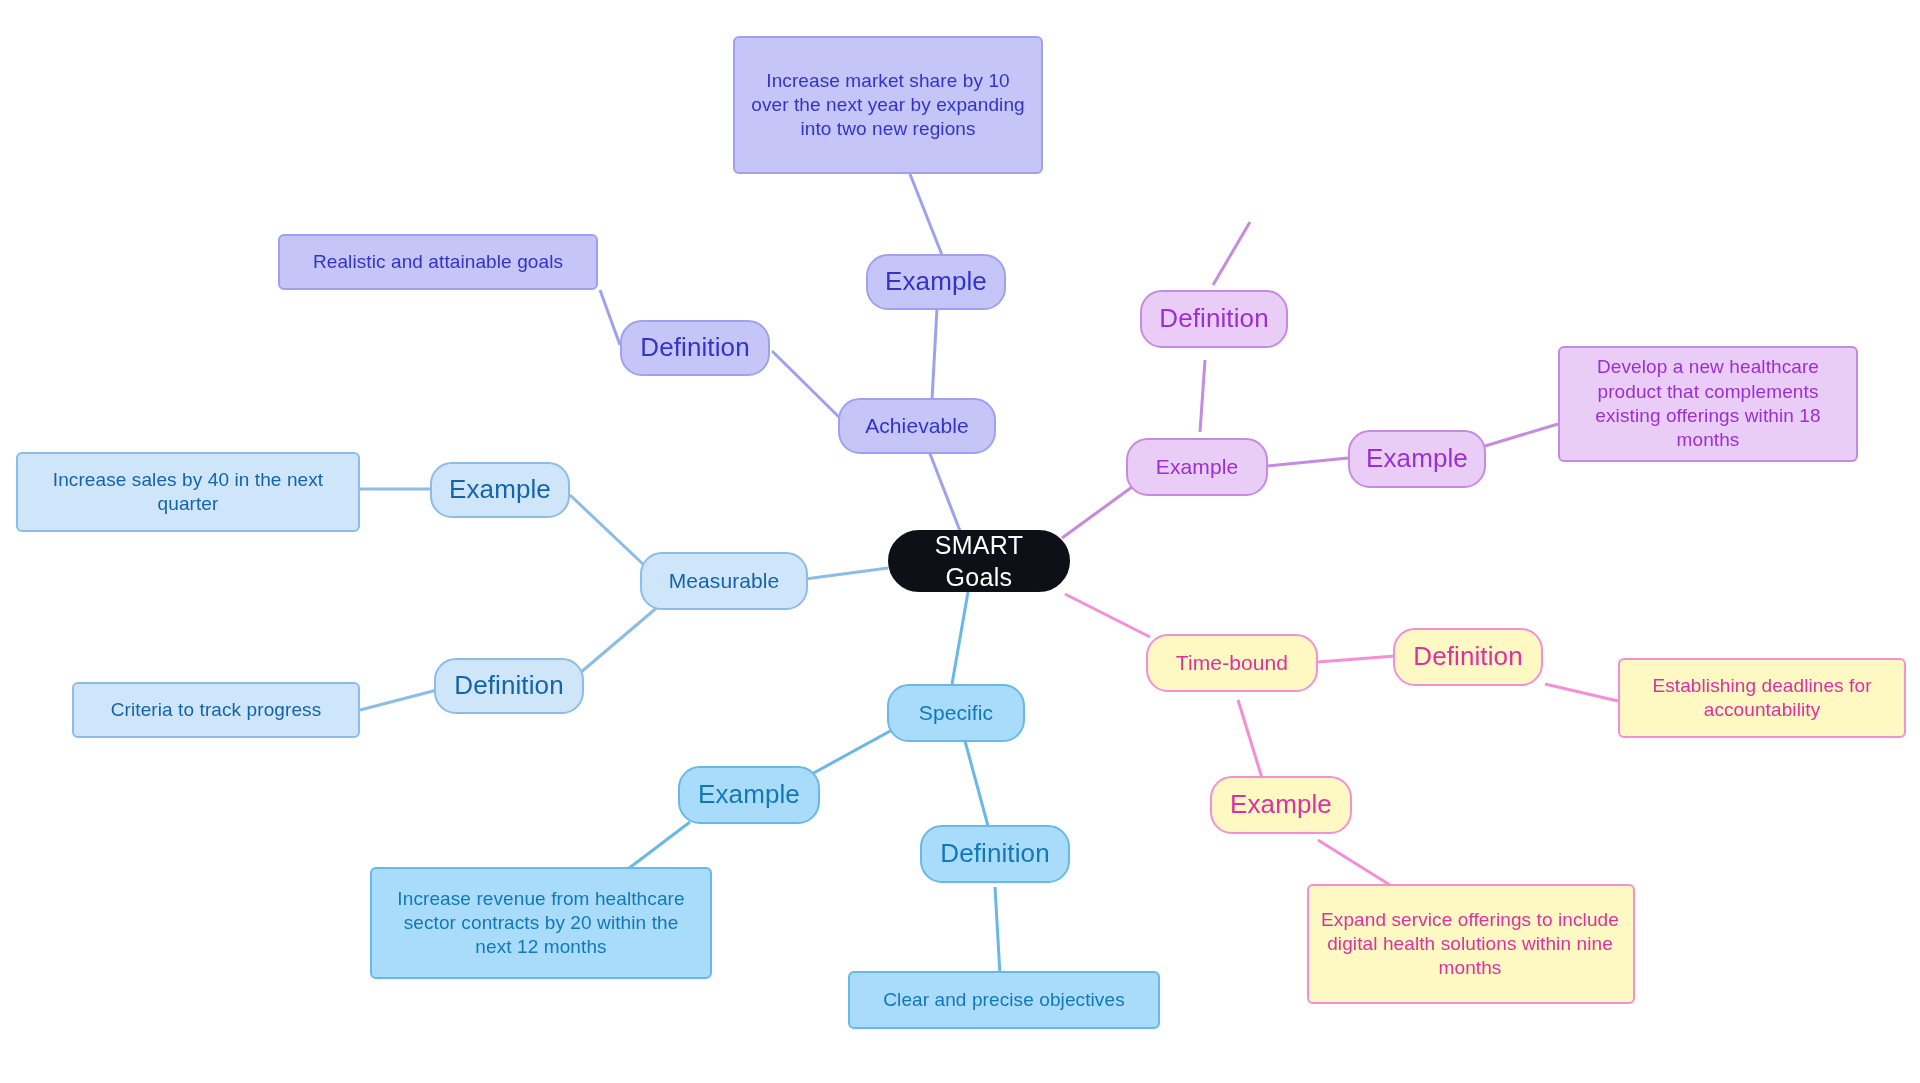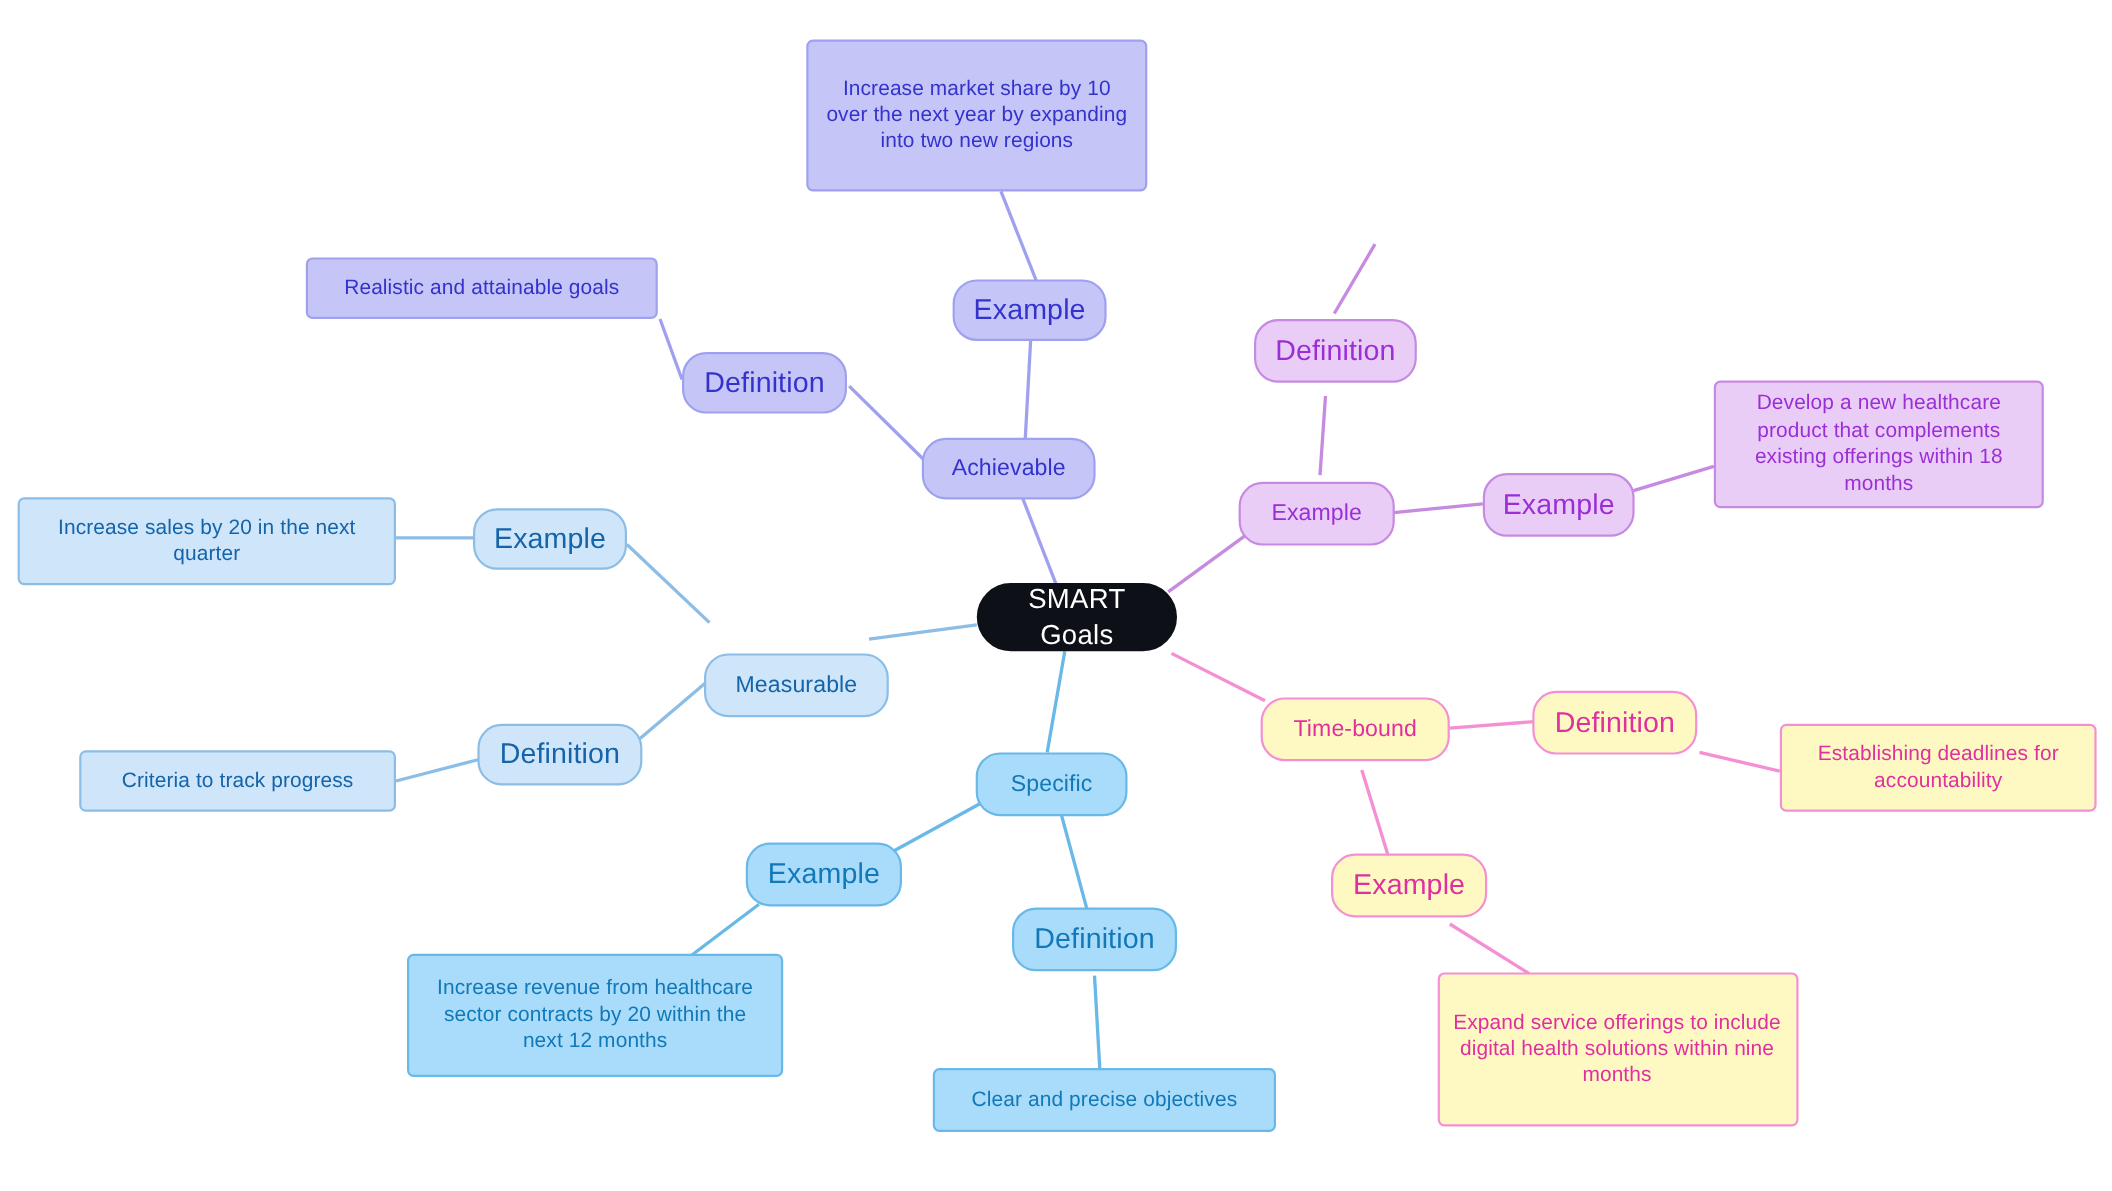--- a/index.html
+++ b/index.html
@@ -118,25 +118,25 @@
   <div class="node lvl1 n-achievable" style="left:838px; top:398px; width:158px; height:56px;">Achievable</div>
 
   <div class="node lvl2 n-achievable" style="left:620px; top:320px; width:150px; height:56px;">Definition</div>
 
   <div class="node lvl3 n-achievable" style="left:278px; top:234px; width:320px; height:56px;">Realistic and attainable goals</div>
 
   <div class="node lvl2 n-achievable" style="left:866px; top:254px; width:140px; height:56px;">Example</div>
 
   <div class="node lvl3 n-achievable" style="left:733px; top:36px; width:310px; height:138px;">Increase market share by 10 over the next year by expanding into two new regions</div>
 
-  <div class="node lvl1 n-measurable" style="left:640px; top:552px; width:168px; height:58px;margin-top:42px;">Measurable</div>
+  <div class="node lvl1 n-measurable" style="left:640px; top:552px; width:168px; height:58px;">Measurable</div>
 
   <div class="node lvl2 n-measurable" style="left:430px; top:462px; width:140px; height:56px;">Example</div>
 
-  <div class="node lvl3 n-measurable" style="left:16px; top:452px; width:344px; height:80px;">Increase sales by 20 in the next quarter</div>
+  <div class="node lvl3 n-measurable" style="left:16px; top:452px; width:344px; height:80px;">Increase sales by 40 in the next quarter</div>
 
   <div class="node lvl2 n-measurable" style="left:434px; top:658px; width:150px; height:56px;">Definition</div>
 
   <div class="node lvl3 n-measurable" style="left:72px; top:682px; width:288px; height:56px;">Criteria to track progress</div>
 
   <div class="node lvl1 n-specific" style="left:887px; top:684px; width:138px; height:58px;">Specific</div>
 
   <div class="node lvl2 n-specific" style="left:678px; top:766px; width:142px; height:58px;">Example</div>
 
   <div class="node lvl3 n-specific" style="left:370px; top:867px; width:342px; height:112px;">Increase revenue from healthcare sector contracts by 20 within the next 12 months</div>
@@ -155,15 +155,15 @@
   <div class="node lvl3 n-relevant" style="left:1558px; top:346px; width:300px; height:116px;">Develop a new healthcare product that complements existing offerings within 18 months</div>
 
   <div class="node lvl1 n-timebound" style="left:1146px; top:634px; width:172px; height:58px;">Time-bound</div>
 
   <div class="node lvl2 n-timebound" style="left:1393px; top:628px; width:150px; height:58px;">Definition</div>
 
   <div class="node lvl3 n-timebound" style="left:1618px; top:658px; width:288px; height:80px;">Establishing deadlines for accountability</div>
 
   <div class="node lvl2 n-timebound" style="left:1210px; top:776px; width:142px; height:58px;">Example</div>
 
-  <div class="node lvl3 n-timebound" style="left:1307px; top:884px; width:328px; height:140px;padding-left:12px;">Expand service offerings to include digital health solutions within nine months</div>
+  <div class="node lvl3 n-timebound" style="left:1307px; top:884px; width:328px; height:120px;padding-left:12px;">Expand service offerings to include digital health solutions within nine months</div>
 
 </div>
 
 </body></html>

